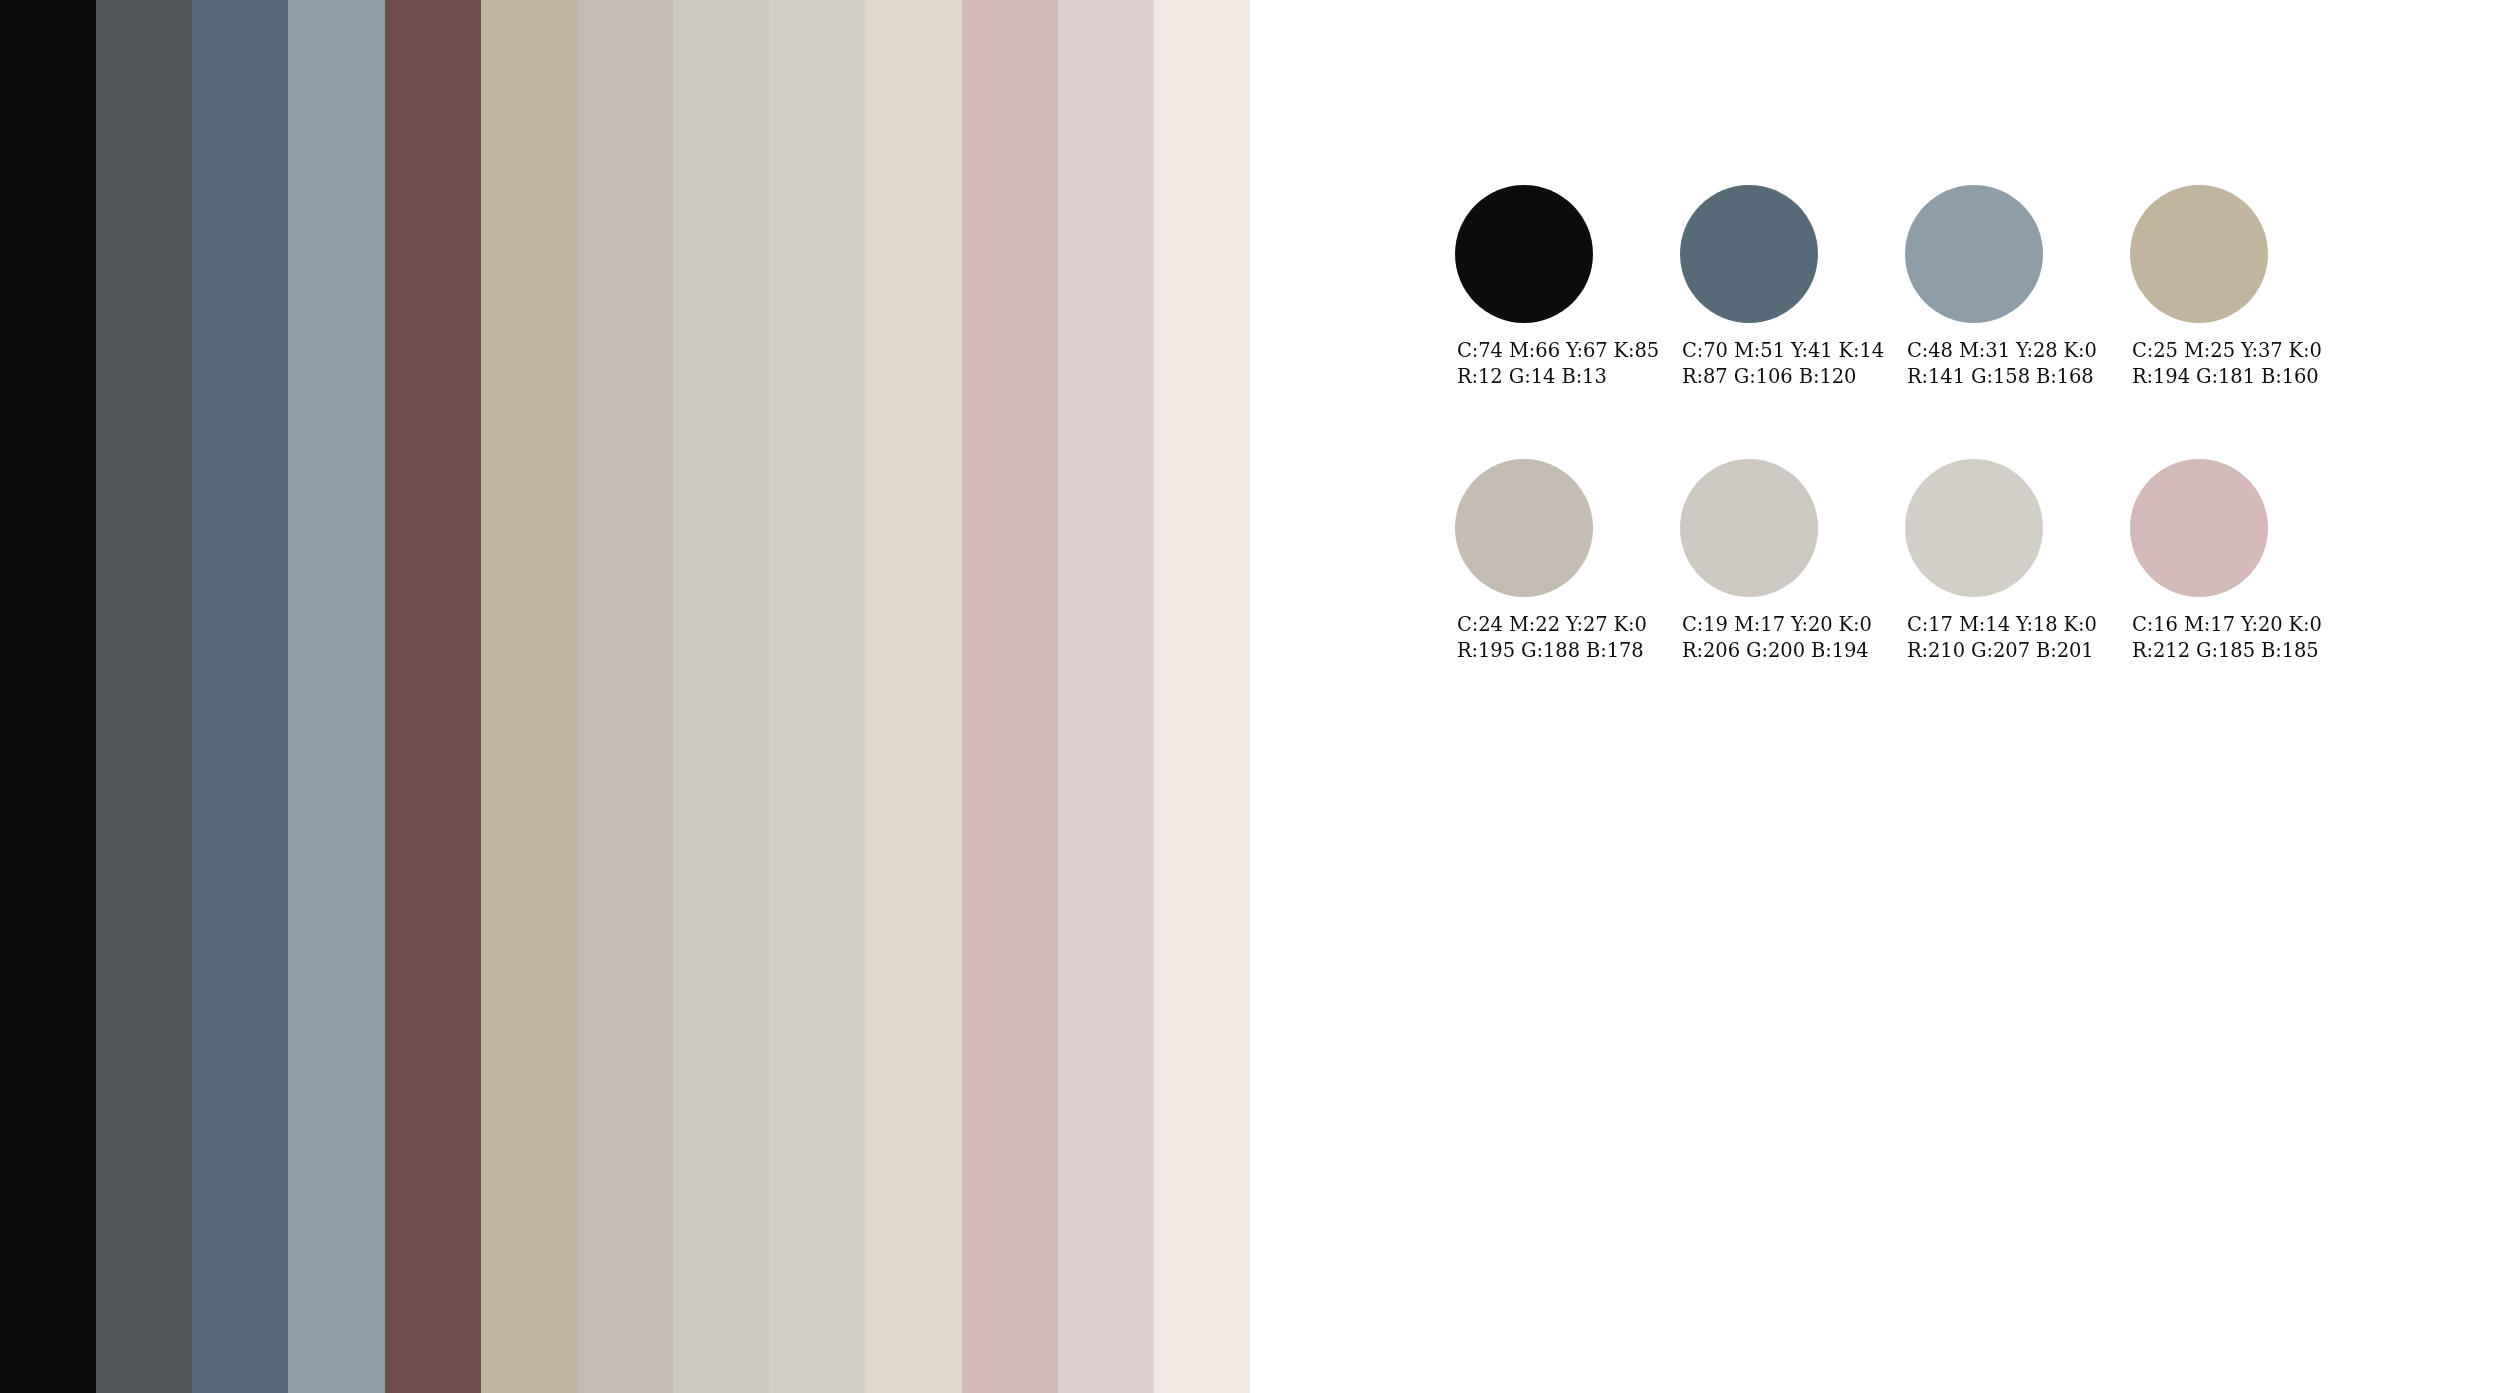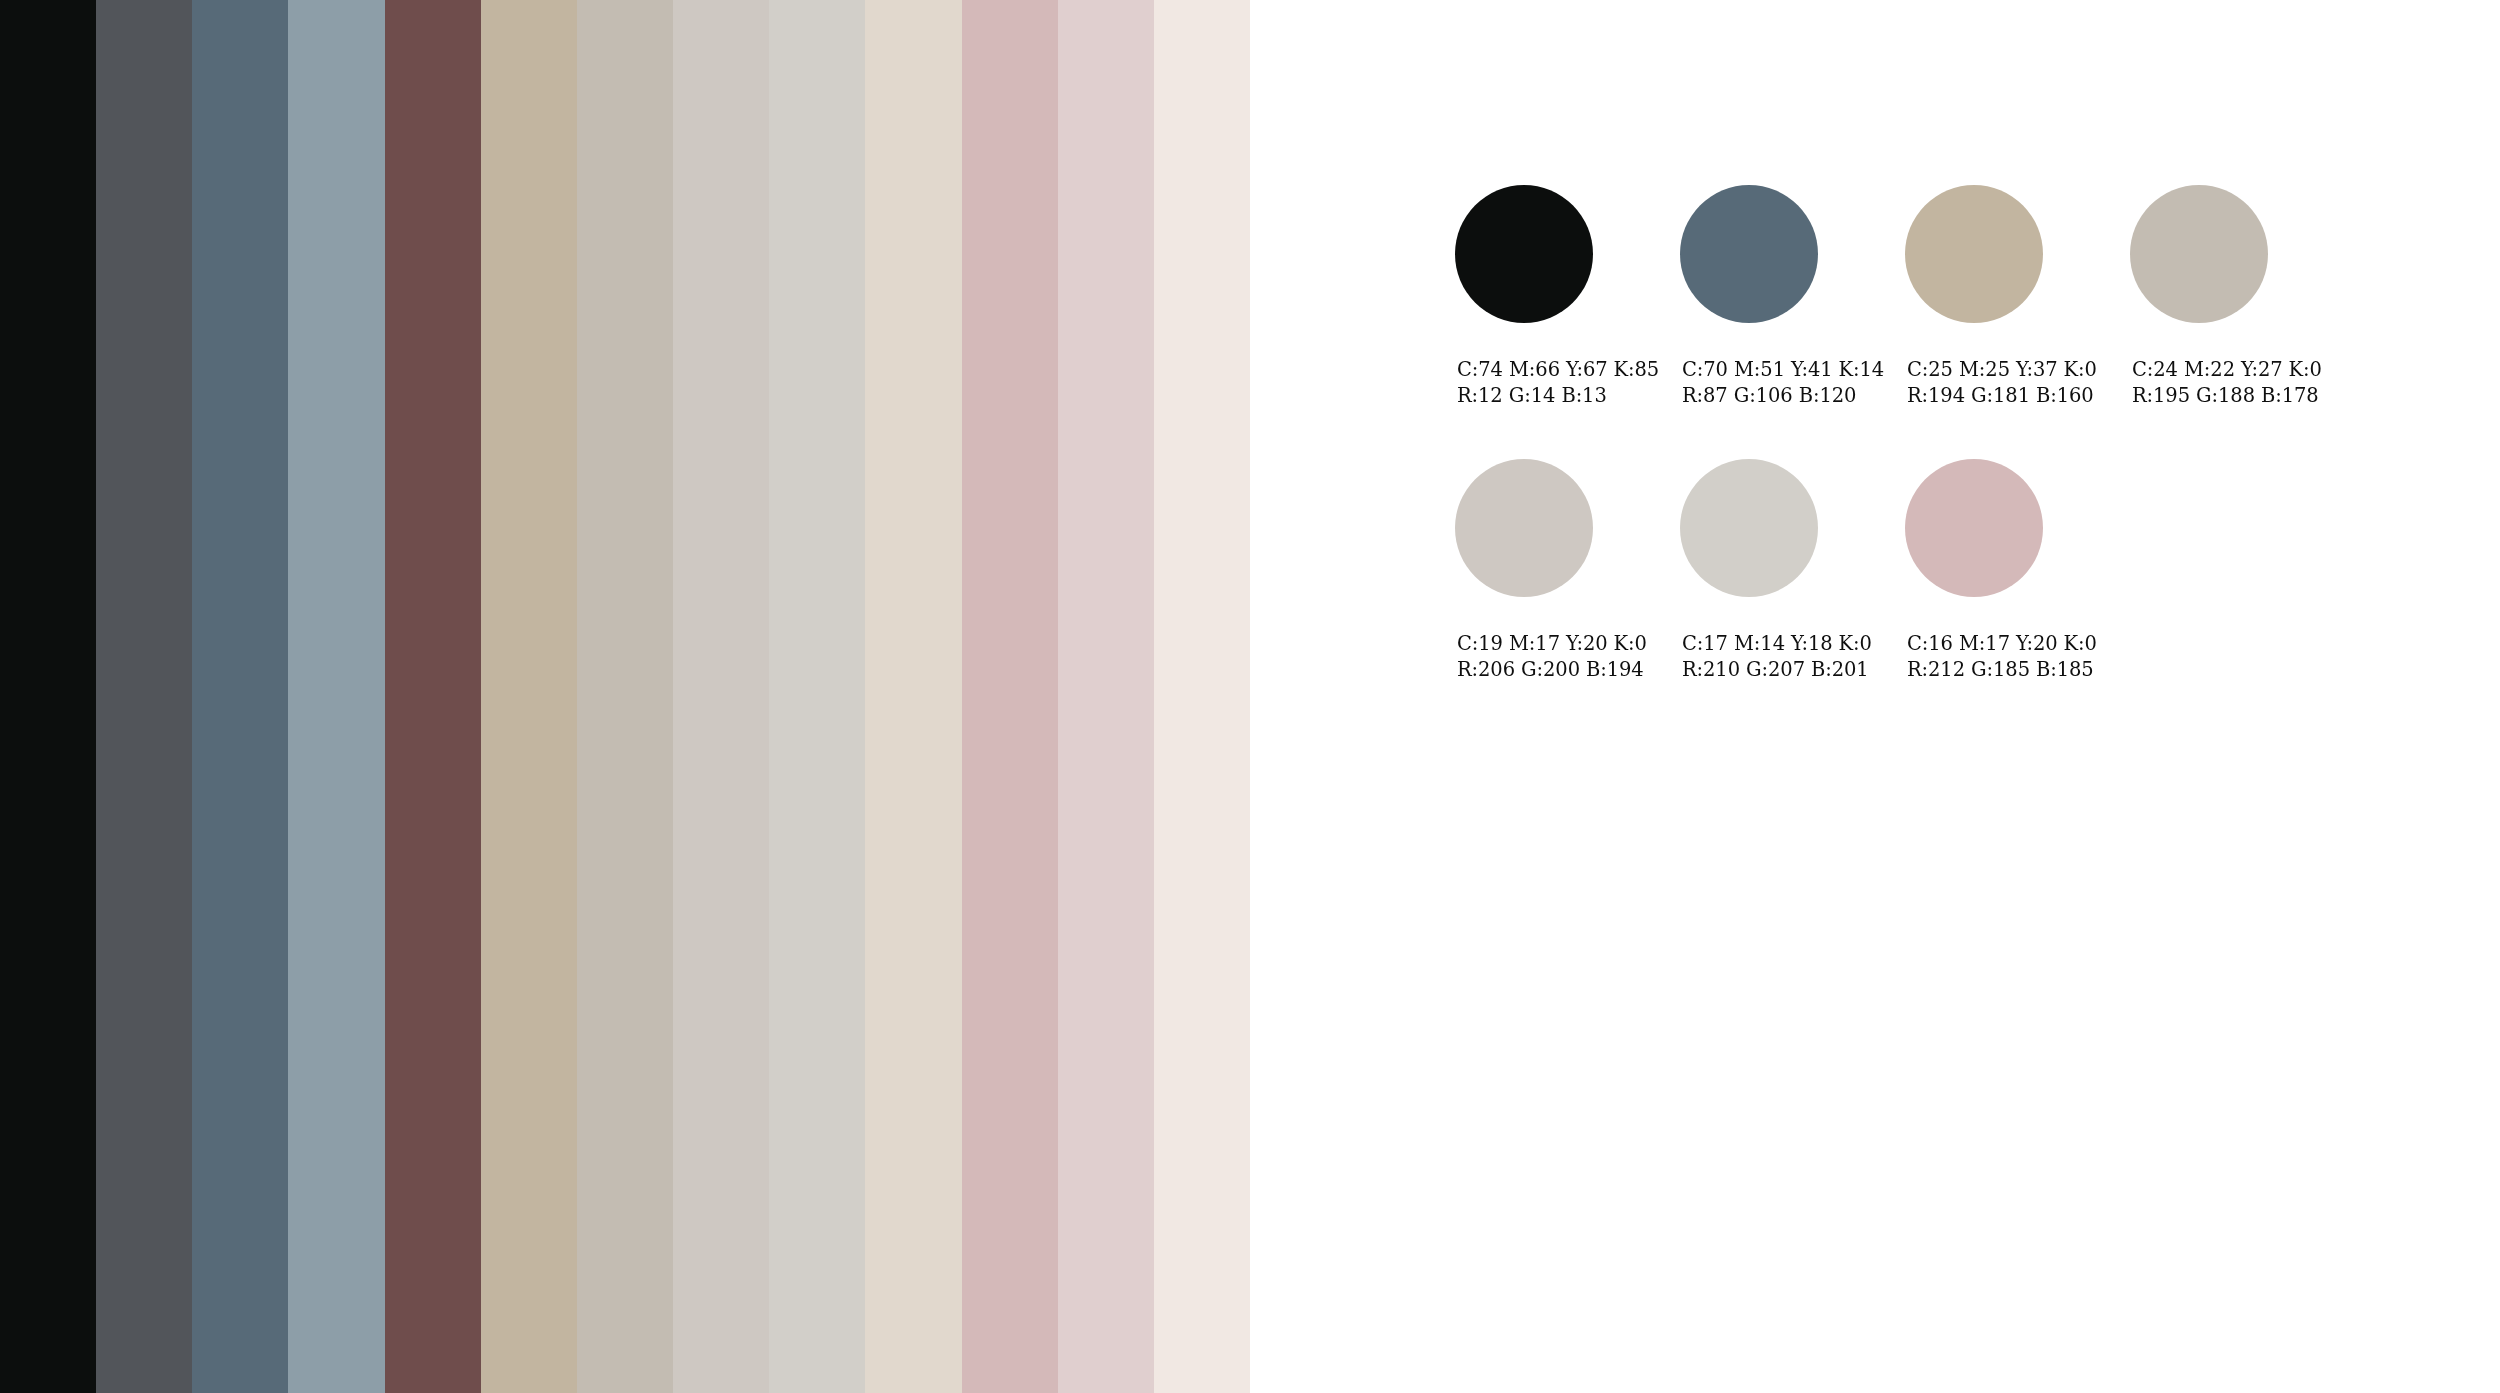--- a/index.html
+++ b/index.html
@@ -54,21 +54,21 @@
   }
   .swatch-dot {
     width: 138px;
     height: 138px;
     border-radius: 50%;
     display: block;
   }
   .swatch-label {
     position: absolute;
     left: 2px;
-    top: 172px;
+    top: 153px;
     font-size: 19.5px;
     line-height: 1.32;
     color: #0f0f0f;
     letter-spacing: -0.1px;
     white-space: nowrap;
     font-weight: 400;
   }
   .swatch-label .line {
     display: block;
   }
@@ -103,20 +103,27 @@
         </div>
       </div>
       <div class="swatch-cell">
         <div class="swatch-dot" style="background: rgb(87, 106, 120);"></div>
         <div class="swatch-label">
           <span class="line">C:70 M:51 Y:41 K:14</span>
           <span class="line">R:87 G:106 B:120</span>
         </div>
       </div>
       <div class="swatch-cell">
+        <div class="swatch-dot" style="background: rgb(141, 158, 168);"></div>
+        <div class="swatch-label">
+          <span class="line">C:48 M:31 Y:28 K:0</span>
+          <span class="line">R:141 G:158 B:168</span>
+        </div>
+      </div>
+      <div class="swatch-cell">
         <div class="swatch-dot" style="background: rgb(194, 181, 160);"></div>
         <div class="swatch-label">
           <span class="line">C:25 M:25 Y:37 K:0</span>
           <span class="line">R:194 G:181 B:160</span>
         </div>
       </div>
       <div class="swatch-cell">
         <div class="swatch-dot" style="background: rgb(195, 188, 178);"></div>
         <div class="swatch-label">
           <span class="line">C:24 M:22 Y:27 K:0</span>

